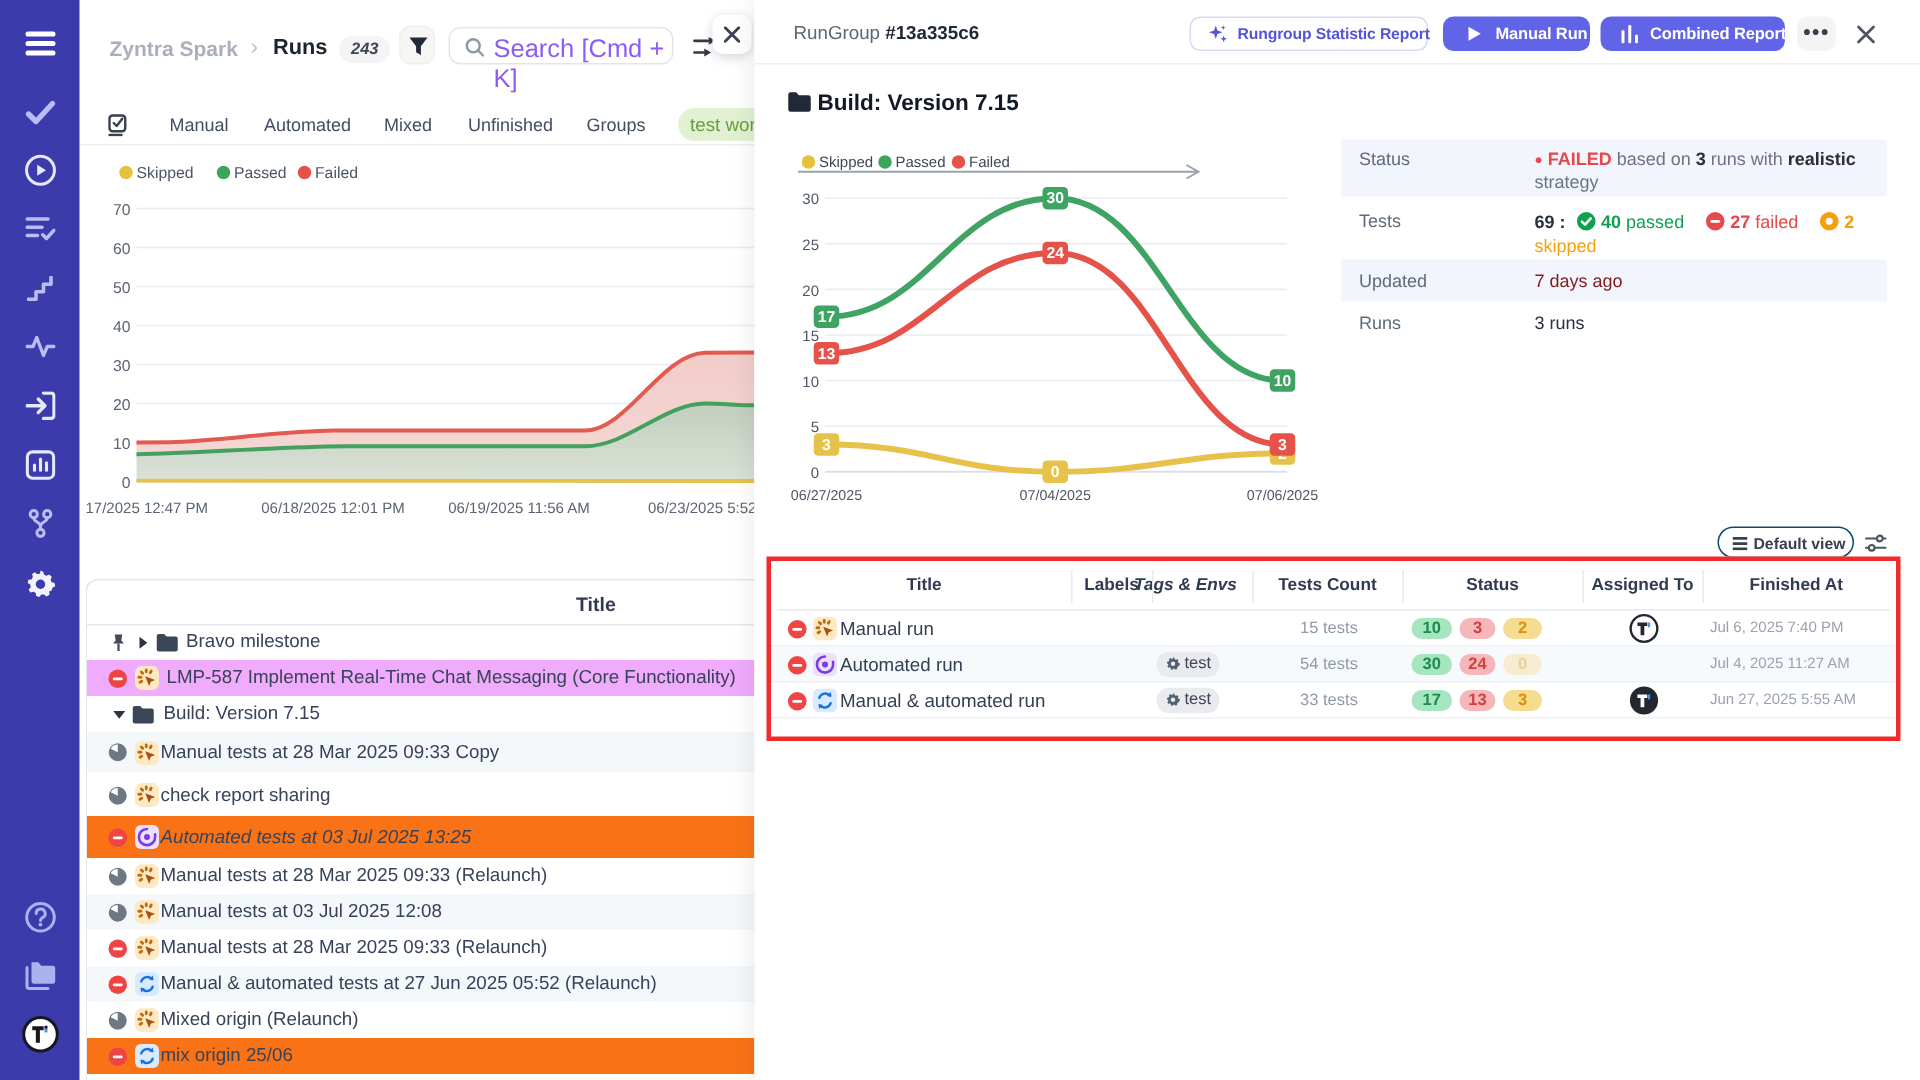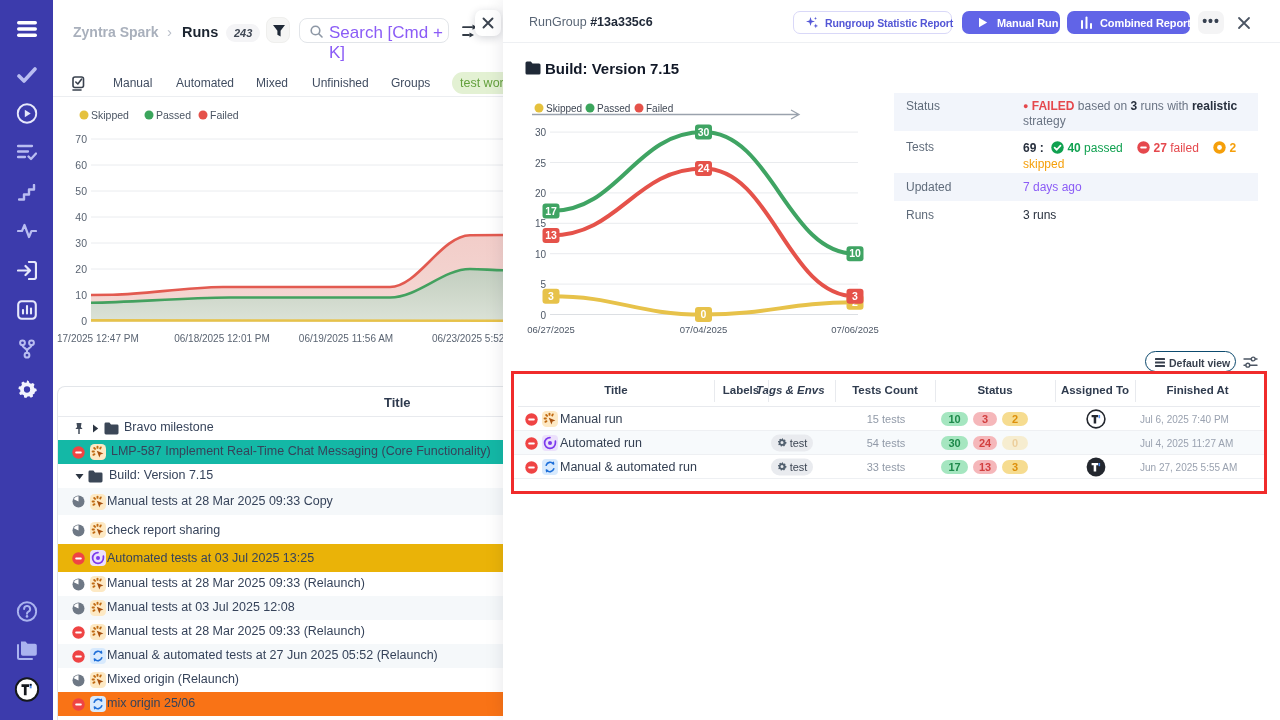--- a/index.html
+++ b/index.html
@@ -256,21 +256,21 @@
             </svg>
           <svg class="abs" style="left:34px; top:8px;" width="7" height="9" viewBox="0 0 7 9">
               <path d="M1 0.5 L6.2 4.5 L1 8.5 Z" fill="#2c3542"></path>
             </svg>
           <svg class="abs" style="left:46px; top:6px;" width="15" height="13" viewBox="0 0 15 13">
               <path d="M0.5 2 a1.4 1.4 0 0 1 1.4-1.4 H5.4 L7 2.4 H13.1 a1.4 1.4 0 0 1 1.4 1.4 V11 a1.4 1.4 0 0 1-1.4 1.4 H1.9 A1.4 1.4 0 0 1 0.5 11 Z" fill="#3b4757"></path>
             </svg>
           <span class="rowtxt" style="left:66px; top:4px;">Bravo milestone</span>
         </div>
 
-        <div class="row" style="top:53px; height:24px; background:#14b8a6;">
+        <div class="row" style="top:53px; height:24px; background:#f0abfc;">
           <svg class="abs" style="left:14px; top:5.5px;" width="13" height="13" viewBox="0 0 13 13">
               <circle cx="6.5" cy="6.5" r="6.2" fill="#ef4444"></circle>
               <rect x="3.2" y="5.6" width="6.6" height="1.9" rx="0.9" fill="#fff"></rect>
             </svg>
           <svg class="abs" style="left:32px; top:4px;" width="16" height="16" viewBox="0 0 16 16">
               <rect width="16" height="16" rx="4.5" fill="#fde9c4"></rect>
               <g stroke="#c06a12" stroke-width="1.9" stroke-linecap="round">
                 <path d="M7.5 2.6 V3.9"></path>
                 <path d="M4.2 4 L5.1 4.9"></path>
                 <path d="M2.6 7.5 H3.9"></path>
@@ -323,21 +323,21 @@
                 <path d="M4.2 4 L5.1 4.9"></path>
                 <path d="M2.6 7.5 H3.9"></path>
                 <path d="M3.4 10.8 L4.5 10.2"></path>
                 <path d="M10.8 3.4 L10.2 4.5"></path>
               </g>
               <path d="M6.8 6.8 L13.4 9.4 L10.5 10.5 L9.4 13.4 Z" fill="#a8500e"></path>
             </svg>
           <span class="rowtxt" style="left:49px; top:8px;">check report sharing</span>
         </div>
 
-        <div class="row" style="top:157px; height:28px; background:#eab308;">
+        <div class="row" style="top:157px; height:28px; background:#f97316;font-style:italic;">
           <svg class="abs" style="left:14px; top:8px;" width="13" height="13" viewBox="0 0 13 13">
               <circle cx="6.5" cy="6.5" r="6.2" fill="#ef4444"></circle>
               <rect x="3.2" y="5.6" width="6.6" height="1.9" rx="0.9" fill="#fff"></rect>
             </svg>
           <svg class="abs" style="left:32px; top:6px;" width="16" height="16" viewBox="0 0 16 16">
               <rect width="16" height="16" rx="4" fill="#ece1fb"></rect>
               <path d="M8 2.6 a5.4 5.4 0 1 0 5.4 5.4 v-1.8" stroke="#7c3aed" stroke-width="1.7" fill="none" stroke-linecap="round"></path>
               <circle cx="8" cy="8" r="2" fill="#7c3aed"></circle>
             </svg>
           <span class="rowtxt" style="left:49px; top:7px;">Automated tests at 03 Jul 2025 13:25</span>
@@ -573,21 +573,21 @@
         <svg width="13" height="13" viewBox="0 0 13 13" style="vertical-align:-2px; margin-left:11px;">
             <circle cx="6.5" cy="6.5" r="6.2" fill="#f59f0a"></circle>
             <circle cx="6.5" cy="6.5" r="2.4" fill="#fff"></circle>
           </svg>
         <span style="color:#f59f0a; font-weight:700;">2</span>
         <br><span style="color:#f59f0a;">skipped</span>
       </div>
     </div>
     <div class="ivrow" style="left:391px; top:173px; height:28px; background:#f2f5fb;">
       <span class="ivlabel" style="top:7px;">Updated</span>
-      <span class="ivval b-dark" style="top:7px; font-weight:400; color:#8b5cf6;">7 days ago</span>
+      <span class="ivval b-dark" style="top:7px; font-weight:400; color:#7f1d1d;">7 days ago</span>
     </div>
     <div class="ivrow" style="left:391px; top:201px; height:28px;">
       <span class="ivlabel" style="top:7px;">Runs</span>
       <span class="ivval" style="top:7px; color:#28303e;">3 runs</span>
     </div>
 
     <div class="abs" style="left:642px; top:351px; width:91px; height:21px; background:#fff; border:1px solid #0c4a6e; border-radius:12px; box-shadow:0 1px 2px rgba(15,23,42,0.05);">
       <svg style="position:absolute; left:9px; top:5.5px;" width="10" height="9" viewBox="0 0 10 9">
         <g fill="#39414e">
             <rect x="0" y="0" width="10" height="1.9" rx="0.5"></rect>

